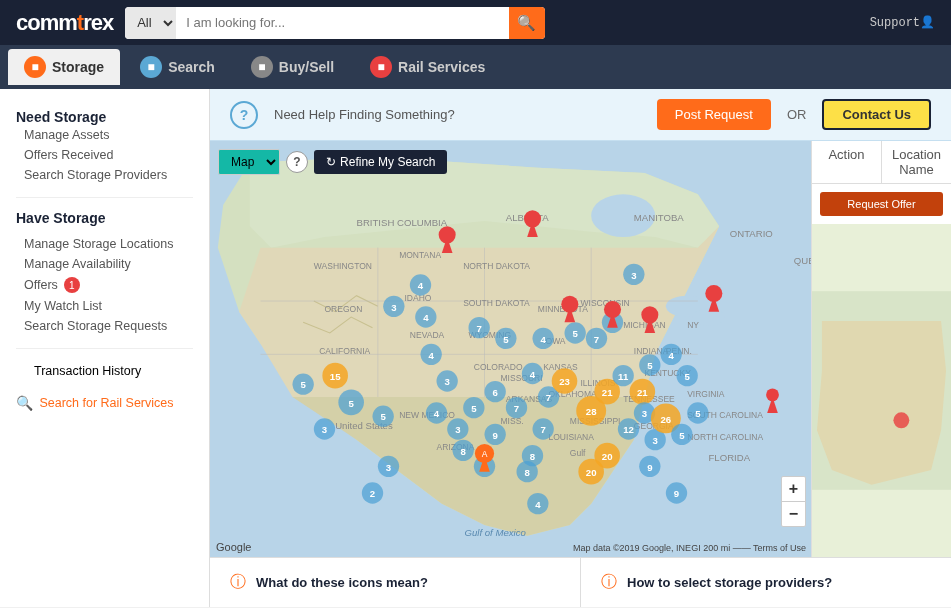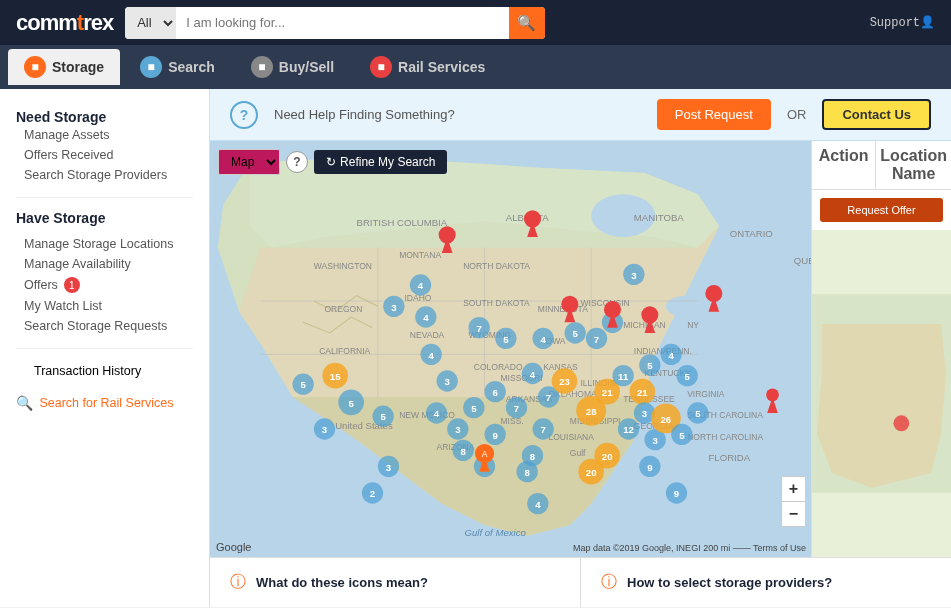--- a/index.html
+++ b/index.html
@@ -47,28 +47,28 @@
     .top-bar { background: #e8f4fb; border-bottom: 1px solid #c5dff0; padding: 10px 20px; display: flex; align-items: center; gap: 16px; }
     .help-icon { width: 28px; height: 28px; border-radius: 50%; border: 2px solid #5ba8d4; color: #5ba8d4; display: flex; align-items: center; justify-content: center; font-weight: bold; font-size: 14px; flex-shrink: 0; }
     .help-text { font-size: 13px; color: #555; flex: 1; }
     .btn-post { background: #ff6b1a; color: white; border: none; padding: 8px 18px; border-radius: 4px; font-size: 13px; font-weight: normal; cursor: pointer; }
     .or-text { color: #666; font-size: 13px; }
     .btn-contact { background: #fde047; color: #333; border: 2px solid #1a2235; padding: 6px 18px; border-radius: 4px; font-size: 13px; font-weight: bold; cursor: pointer; }
 
     
     .map-container { flex: 1; position: relative; overflow: hidden; }
     .map-controls { position: absolute; top: 8px; left: 8px; z-index: 10; display: flex; align-items: center; gap: 6px; }
-    .map-select { border: 1px solid #ccc; padding: 4px 8px; background: #be185d; font-size: 12px; border-radius: 2px; }
+    .map-select { border: 1px solid #ccc; padding: 4px 8px; background: #14b8a6; font-size: 12px; border-radius: 2px; }
     .map-help { width: 22px; height: 22px; border-radius: 50%; border: 1px solid #999; background: white; display: flex; align-items: center; justify-content: center; font-size: 12px; font-weight: bold; color: #555; cursor: pointer; }
     .refine-btn { background: #1a2235; color: white; border: none; padding: 5px 12px; border-radius: 3px; font-size: 12px; cursor: pointer; display: flex; align-items: center; gap: 4px; }
 
     
     .map-panel { position: absolute; top: 0; right: 0; bottom: 0; width: 140px; background: white; border-left: 1px solid #ddd; display: flex; flex-direction: column; }
     .map-panel-header { display: flex; border-bottom: 1px solid #ddd; }
-    .panel-col { flex: 1; text-align: center; font-size: 16px; font-weight: bold; padding: 6px 4px; color: #555; border-right: 1px solid #ddd; }
+    .panel-col { flex: 1; text-align: center; font-size: 13px; font-weight: normal; padding: 6px 4px; color: #555; border-right: 1px solid #ddd; }
     .panel-col:last-child { border-right: none; text-align: center; }
     .request-offer-btn { background: #c2410c; color: white; border: none; padding: 6px 8px; margin: 8px; border-radius: 3px; font-size: 11px; cursor: pointer; width: calc(100% - 16px); }
 
     
     .bottom-section { height: 50px; background: white; border-top: 1px solid #ddd; display: flex; }
     .bottom-card { flex: 1; padding: 12px 20px; border-right: 1px solid #ddd; display: flex; align-items: center; gap: 10px; }
     .bottom-card:last-child { border-right: none; }
     .bottom-card-title { font-size: 13px; font-weight: bold; color: #1a2235; }
     .bottom-card-icon { color: #ff6b1a; font-size: 16px; }
 

